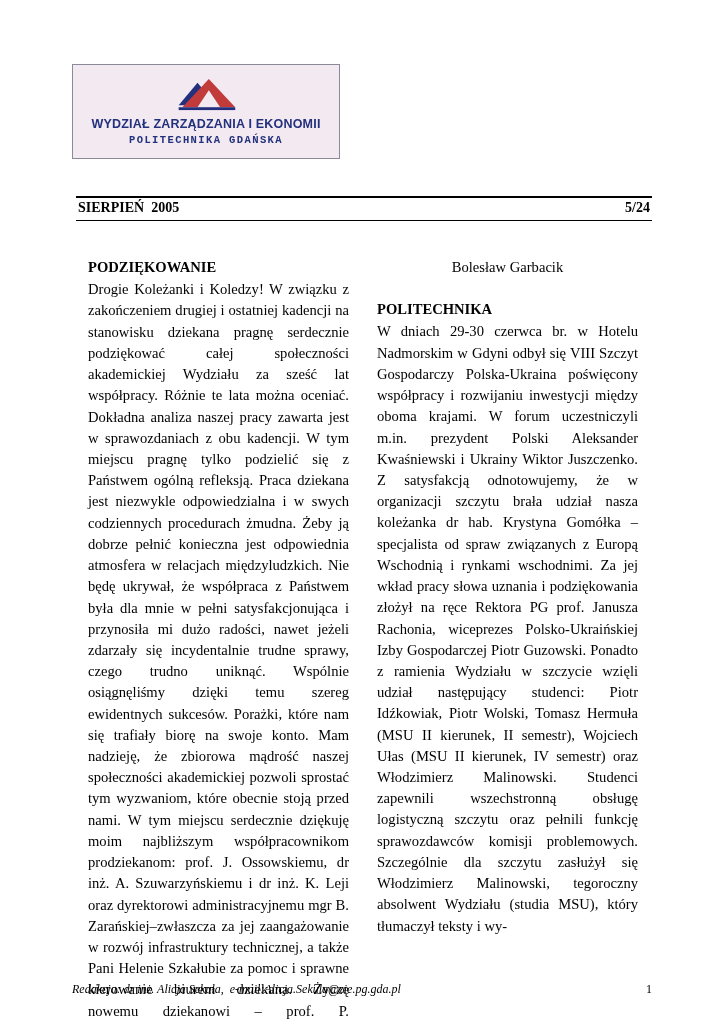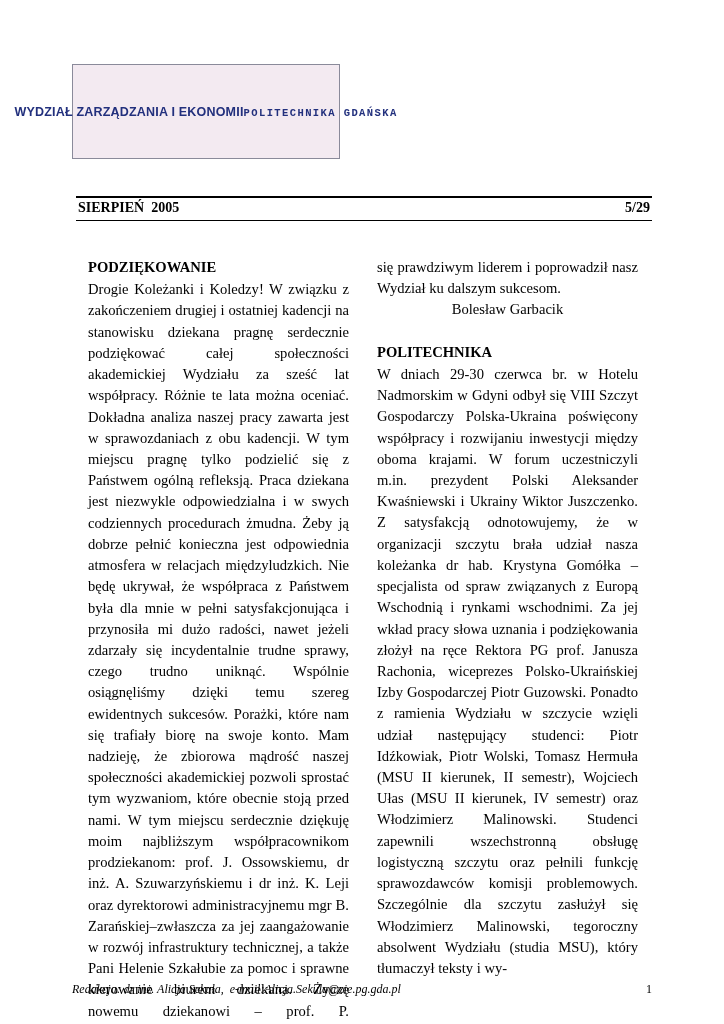--- a/index.html
+++ b/index.html
@@ -13,21 +13,21 @@
     position:relative; width:724px; height:1024px;
     background:#ffffff; overflow:hidden;
   }
 
   
   .logo-box {
     position:absolute; left:72px; top:64px;
     width:268px; height:95px;
     background:#f3eaf1;
     border:1px solid #8a8a9a;
-    display:flex; flex-direction:row;
+    display:flex; flex-direction:column;
     align-items:center; justify-content:center;
   }
   .logo-emblem { width:66px; height:36px; margin-bottom:4px; }
   .logo-line1 {
     font-family:"Liberation Sans", sans-serif;
     font-weight:bold; font-size:12.5px; color:#22307d;
     letter-spacing:0.2px; white-space:nowrap;
   }
   .logo-line2 {
     font-family:Liberation Mono, monospace;
@@ -90,32 +90,31 @@
       <polygon points="38,14 50,32 26,32" fill="#f3eaf1"></polygon>
       <rect x="6" y="32" width="60" height="3" fill="#22307d"></rect>
     </svg>
     <div class="logo-line1">WYDZIAŁ ZARZĄDZANIA I EKONOMII</div>
     <div class="logo-line2">POLITECHNIKA GDAŃSKA</div>
   </div>
 
 
   <div class="issue-bar">
     <span>SIERPIEŃ  2005</span>
-    <span>5/29</span>
+    <span>5/24</span>
   </div>
 
   <div class="columns">
 
     <div class="col">
       <div class="section-heading">PODZIĘKOWANIE</div>
       <p>Drogie Koleżanki i Koledzy! W związku z zakończeniem drugiej i ostatniej kadencji na stanowisku dziekana pragnę serdecznie podziękować całej społeczności akademickiej Wydziału za sześć lat współpracy. Różnie te lata można oceniać. Dokładna analiza naszej pracy zawarta jest w sprawozdaniach z obu kadencji. W tym miejscu pragnę tylko podzielić się z Państwem ogólną refleksją. Praca dziekana jest niezwykle odpowiedzialna i w swych codziennych procedurach żmudna. Żeby ją dobrze pełnić konieczna jest odpowiednia atmosfera w relacjach międzyludzkich. Nie będę ukrywał, że współpraca z Państwem była dla mnie w pełni satysfakcjonująca i przynosiła mi dużo radości, nawet jeżeli zdarzały się incydentalnie trudne sprawy, czego trudno uniknąć. Wspólnie osiągnęliśmy dzięki temu szereg ewidentnych sukcesów. Porażki, które nam się trafiały biorę na swoje konto. Mam nadzieję, że zbiorowa mądrość naszej społeczności akademickiej pozwoli sprostać tym wyzwaniom, które obecnie stoją przed nami. W tym miejscu serdecznie dziękuję moim najbliższym współpracownikom prodziekanom: prof. J. Ossowskiemu, dr inż. A. Szuwarzyńskiemu i dr inż. K. Leji oraz dyrektorowi administracyjnemu mgr B. Zarańskiej–zwłaszcza za jej zaangażowanie w rozwój infrastruktury technicznej, a także Pani Helenie Szkałubie za pomoc i sprawne kierowanie biurem dziekana. Życzę nowemu dziekanowi – prof. P. Dominiakowi, by stał</p>
     </div>
 
     <div class="col">
-      <p class="closing-para">się prawdziwym liderem i poprowadził nasz Wydział ku dalszym sukcesom.</p>
       <p class="signature">Bolesław Garbacik</p>
       <div class="spacer-line"></div>
       <div class="section-heading">POLITECHNIKA</div>
       <p>W dniach 29-30 czerwca br. w Hotelu Nadmorskim w Gdyni odbył się VIII Szczyt Gospodarczy Polska-Ukraina poświęcony współpracy i rozwijaniu inwestycji między oboma krajami. W forum uczestniczyli m.in. prezydent Polski Aleksander Kwaśniewski i Ukrainy Wiktor Juszczenko. Z satysfakcją odnotowujemy, że w organizacji szczytu brała udział nasza koleżanka dr hab. Krystyna Gomółka – specjalista od spraw związanych z Europą Wschodnią i rynkami wschodnimi. Za jej wkład pracy słowa uznania i podziękowania złożył na ręce Rektora PG prof. Janusza Rachonia, wiceprezes Polsko-Ukraińskiej Izby Gospodarczej Piotr Guzowski. Ponadto z ramienia Wydziału w szczycie wzięli udział następujący studenci: Piotr Idźkowiak, Piotr Wolski, Tomasz Hermuła (MSU II kierunek, II semestr), Wojciech Ułas (MSU II kierunek, IV semestr) oraz Włodzimierz Malinowski. Studenci zapewnili wszechstronną obsługę logistyczną szczytu oraz pełnili funkcję sprawozdawców komisji problemowych. Szczególnie dla szczytu zasłużył się Włodzimierz Malinowski, tegoroczny absolwent Wydziału (studia MSU), który tłumaczył teksty i wy-</p>
     </div>
 
   </div>
 
   <div class="footer">
     <span class="redakcja">Redakcja: dr inż. Alicja Sekuła,  e-mail:Alicja.Sekula@zie.pg.gda.pl</span>

